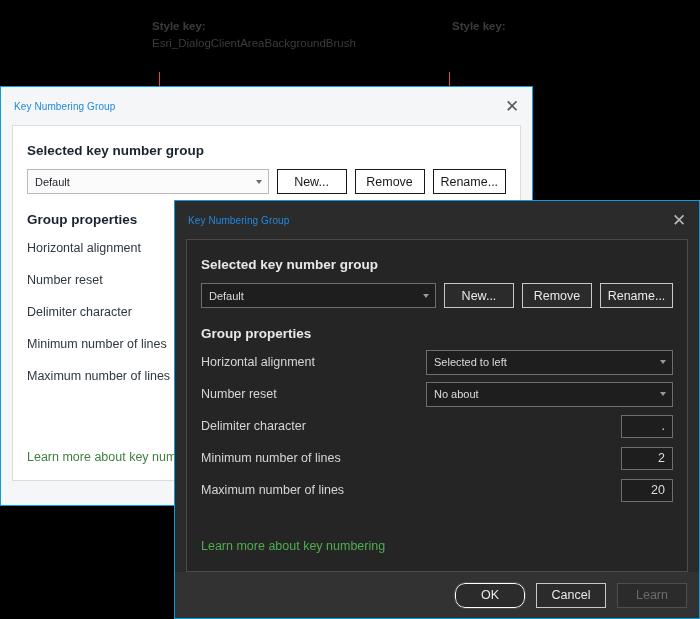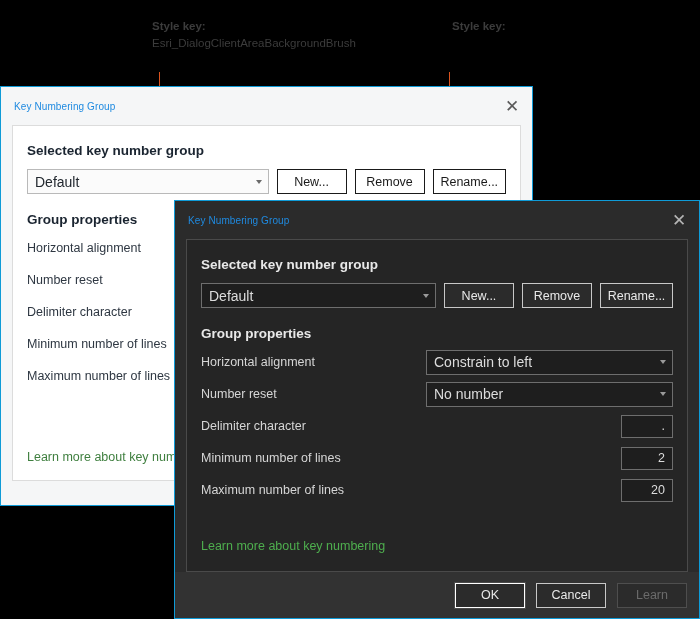--- a/index.html
+++ b/index.html
@@ -101,21 +101,21 @@
     gap: 8px;
   }
 
   .combo {
     position: relative;
     height: 25px;
     border: 1px solid;
     display: flex;
     align-items: center;
     padding: 0 18px 0 7px;
-    font-size: 14px;
+    font-size: 11px;
   }
   .combo .caret {
     position: absolute;
     right: 6px;
     top: 50%;
     transform: translateY(-50%);
     width: 0; height: 0;
     border-left: 3.5px solid transparent;
     border-right: 3.5px solid transparent;
   }
@@ -237,20 +237,21 @@
     background: #1e1e1e;
     border-color: #6e6e6e;
     color: #dcdcdc;
   }
   #dialog-dark .learn-link { color: #4eae4e; }
   #dialog-dark .dlg-footer { background: #323232; }
 
   .btn-default {
     border-color: #ffffff !important;
     outline: 1px solid #4a4a4a;
+    border-radius: 10px;
   }
   .btn-disabled {
     border-color: #4e4e4e !important;
     color: #6b6b6b !important;
   }
 
   .combo-wide { width: 245px; }
   .tb-narrow { width: 52px; }
 </style>
 </head>
@@ -341,29 +342,29 @@
         <div class="btn">New...</div>
         <div class="btn">Remove</div>
         <div class="btn">Rename...</div>
       </div>
 
       <div class="props-heading">Group properties</div>
 
       <div class="prop-row">
         <span class="prop-label">Horizontal alignment</span>
         <div class="prop-field combo" style="width:247px;">
-          <span>Constrain to left</span>
+          <span>Selected to left</span>
           <span class="caret"></span>
         </div>
       </div>
 
       <div class="prop-row">
         <span class="prop-label">Number reset</span>
         <div class="prop-field combo" style="width:247px;">
-          <span>No number</span>
+          <span>No about</span>
           <span class="caret"></span>
         </div>
       </div>
 
       <div class="prop-row">
         <span class="prop-label">Delimiter character</span>
         <div class="prop-field textbox tb-narrow">.</div>
       </div>
 
       <div class="prop-row">

